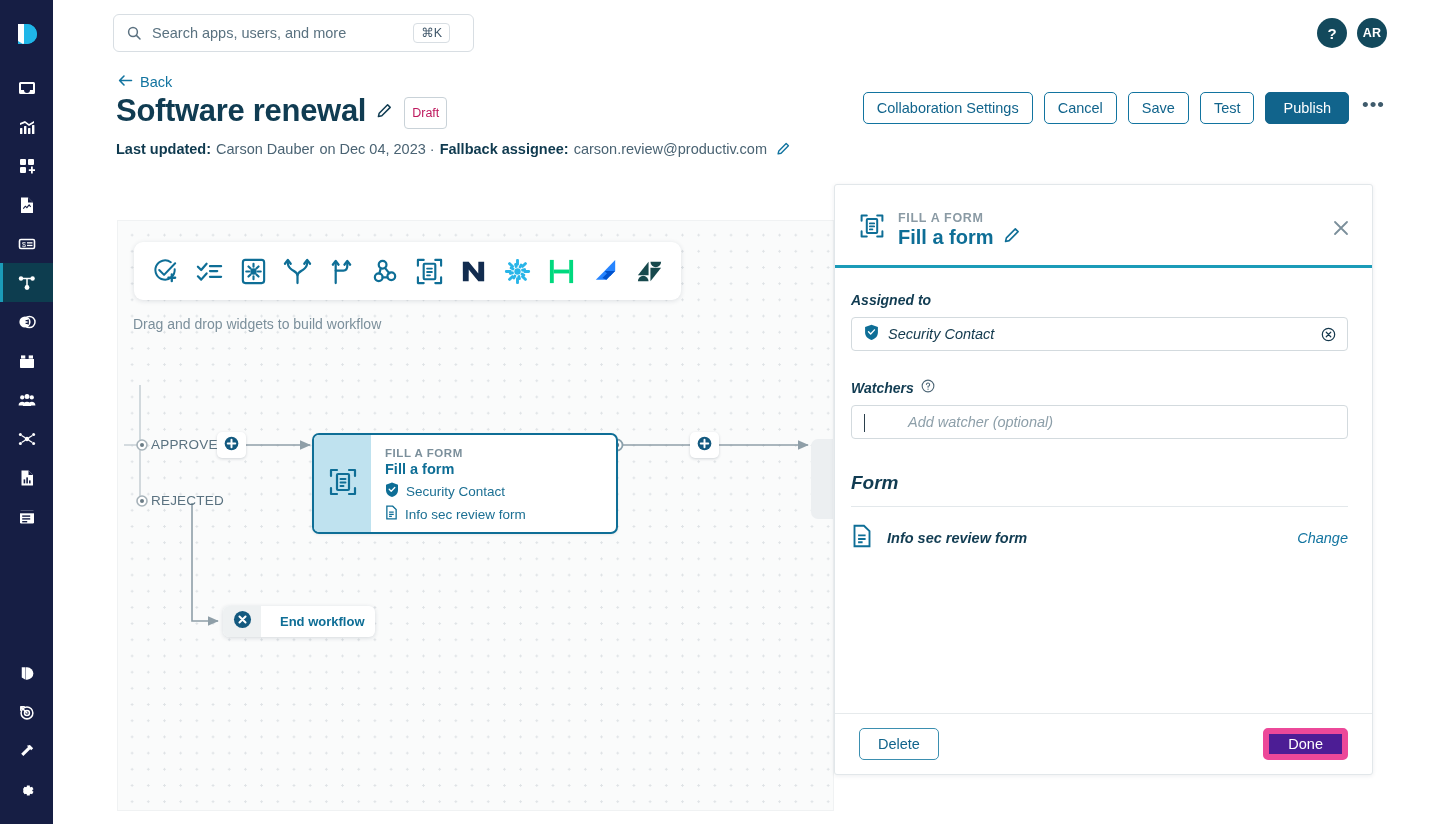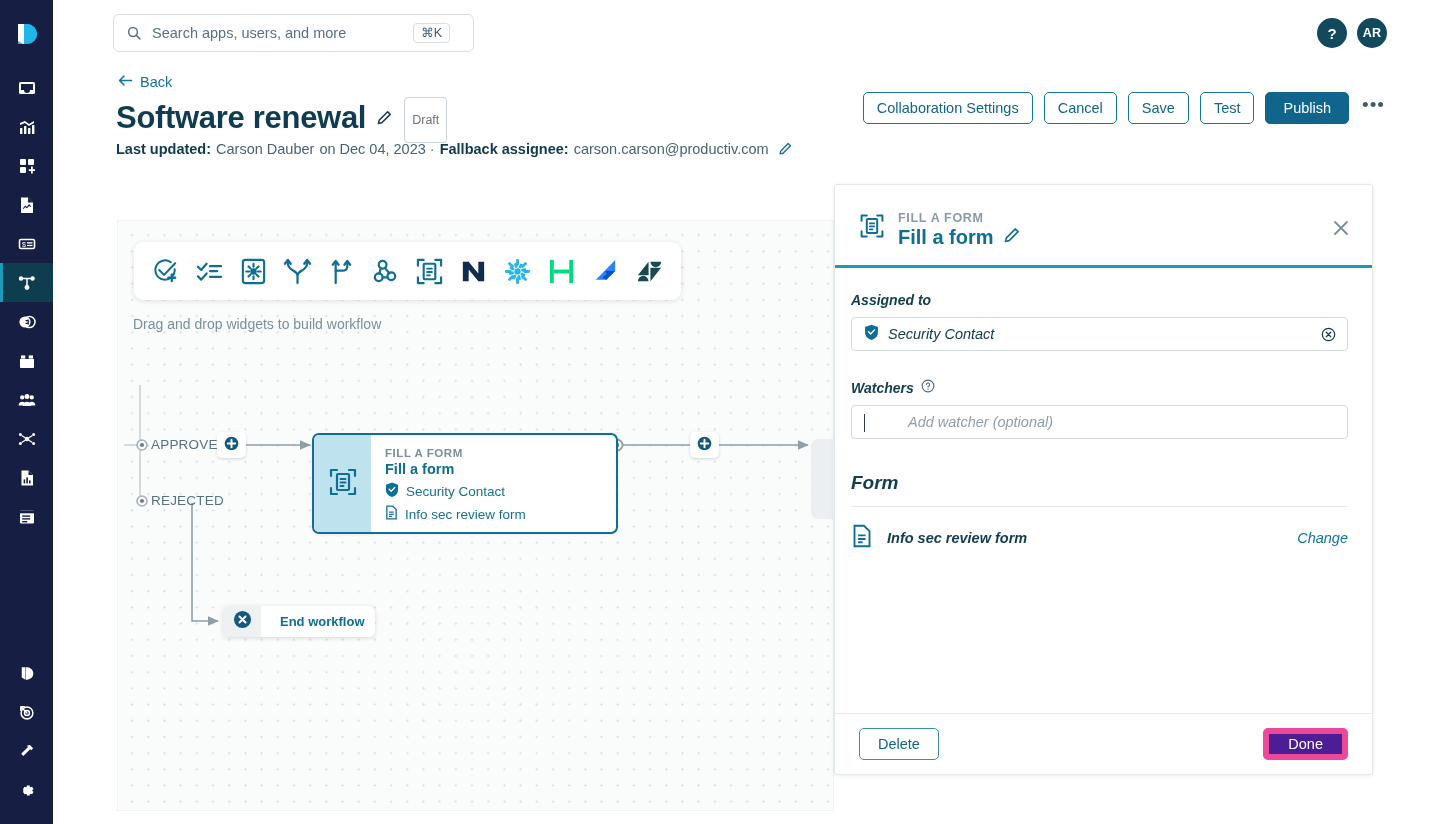--- a/index.html
+++ b/index.html
@@ -55,22 +55,22 @@
 
   
   .back-link {
     position: absolute; left: 118px; top: 74px; display: flex; align-items: center; gap: 7px;
     color: #1274a0; font-size: 14.5px; cursor: pointer;
   }
   .page-title-row { position: absolute; left: 116px; top: 93px; display: flex; align-items: center; gap: 10px; }
   .page-title { font-size: 31px; font-weight: bold; color: #103c52; letter-spacing: -0.3px; }
   .pencil { width: 16px; height: 16px; color: #103c52; cursor: pointer; }
   .badge-draft {
-    border: 1px solid #c9d2d8; border-radius: 4px; padding: 15px 7px; font-size: 12.5px;
-    color: #737373; background: #fff; margin-left: 2px; align-self: center; margin-top: 4px;
+    border: 1px solid #c9d2d8; border-radius: 4px; padding: 8px 7px; font-size: 12.5px;
+    color: #be185d; background: #fff; margin-left: 2px; align-self: center; margin-top: 4px;
   }
   .meta-row {
     position: absolute; left: 116px; top: 141px; font-size: 14.5px; color: #4a6373;
     display: flex; align-items: center; gap: 0;
   }
   .meta-row b { color: #0f3a4f; font-weight: bold; }
   .meta-pencil { width: 14px; height: 14px; color: #1274a0; margin-left: 9px; cursor: pointer; }
 
   .hdr-actions { position: absolute; right: 52px; top: 92px; display: flex; align-items: center; gap: 11px; }
   .btn {
@@ -375,21 +375,21 @@
         </svg>
     </span>
     <span class="badge-draft">Draft</span>
   </div>
 
   <div class="meta-row">
     <b>Last updated:</b>
     <span style="margin:0 5px">Carson Dauber</span>
     <span>on Dec 04, 2023 ·</span>
     <b style="margin-left:5px">Fallback assignee:</b>
-    <span style="margin-left:5px">carson.carson@productiv.com</span>
+    <span style="margin-left:5px">carson.review@productiv.com</span>
     <span class="meta-pencil">
       <svg width="14" height="14" viewBox="0 0 16 16" fill="none" stroke="#1274a0" stroke-width="1.6" stroke-linecap="round" stroke-linejoin="round">
           <path d="M11.6 1.8l2.6 2.6-8.4 8.4-3.4.8.8-3.4z"></path>
         </svg>
     </span>
   </div>
 
   <div class="hdr-actions">
     <button class="btn">Collaboration Settings</button>
     <button class="btn">Cancel</button>

